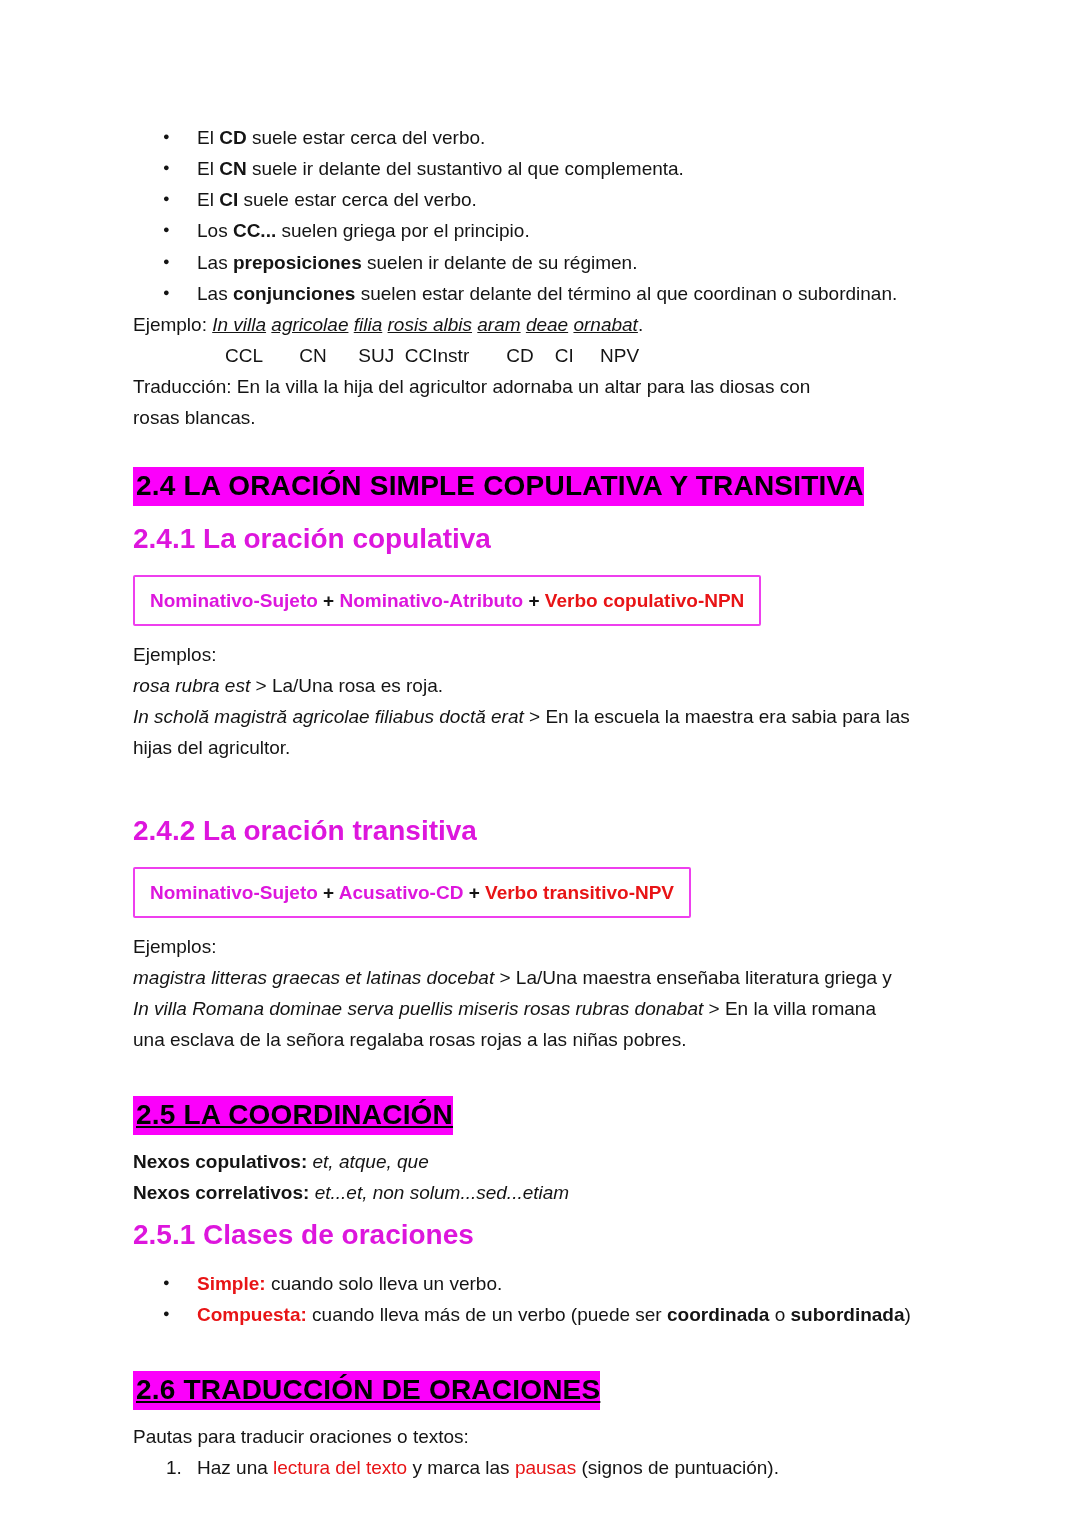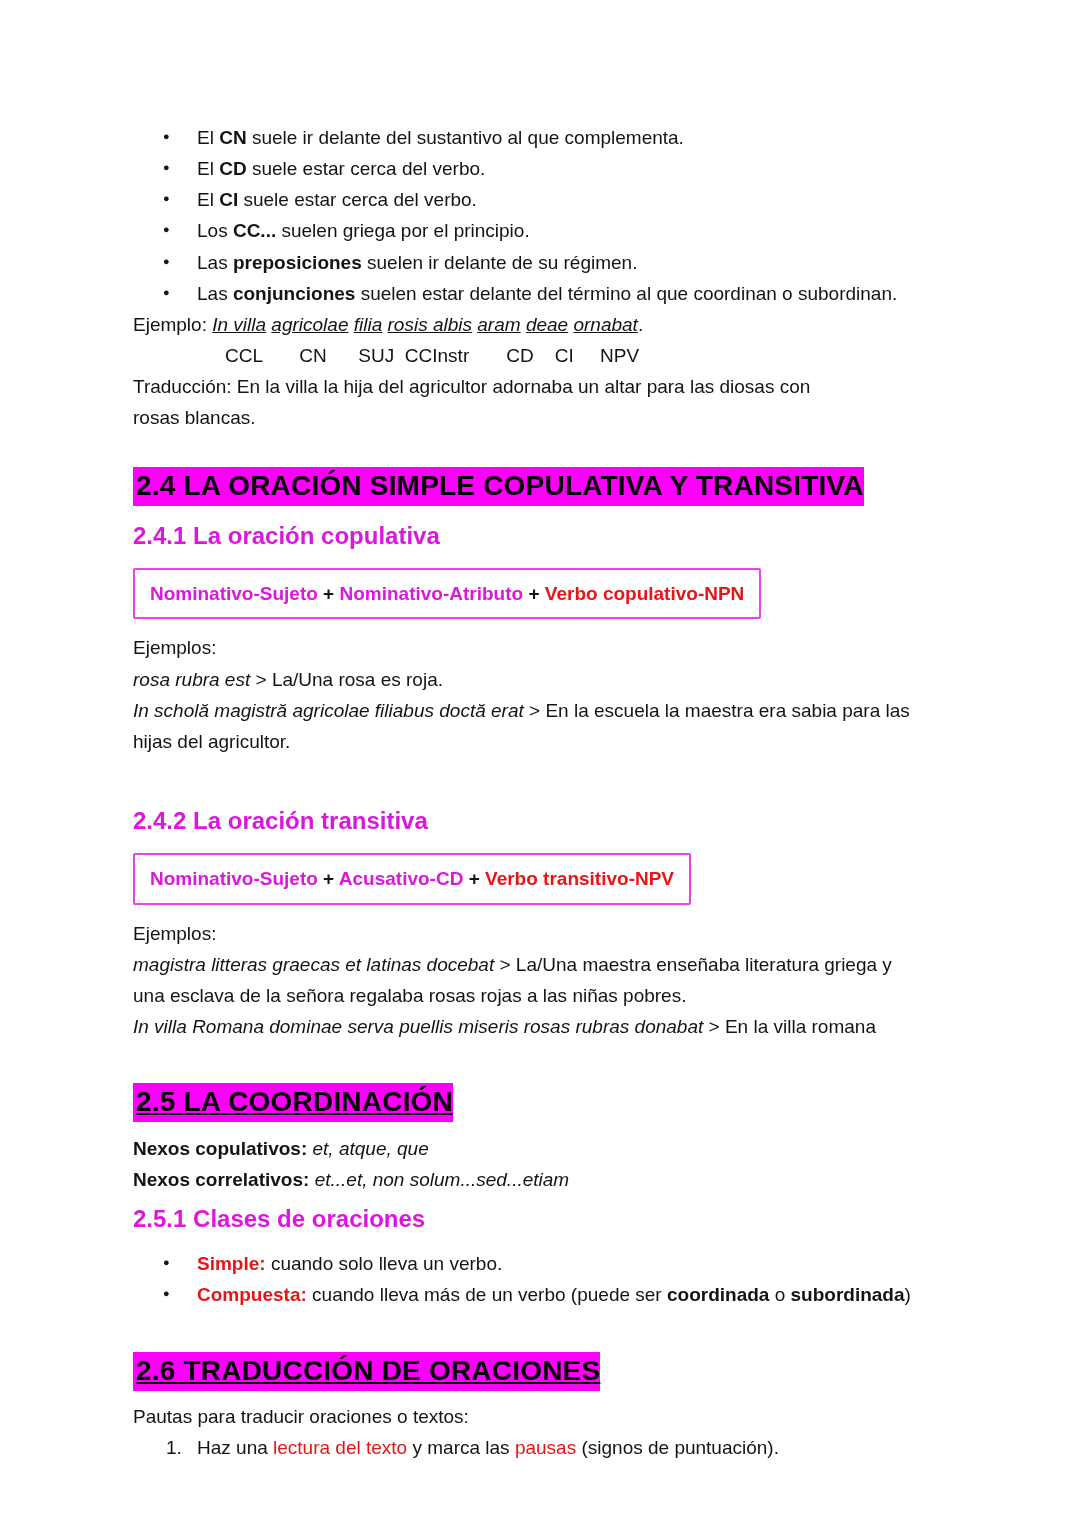--- a/index.html
+++ b/index.html
@@ -51,21 +51,21 @@
     color: #000000;
     letter-spacing: 0.2px;
   }
   h1.section .hl {
     background: var(--highlight, #FB00FB);
     padding: 3px 0 5px 3px;
     box-decoration-break: clone;
   }
   h2.sub {
     margin: 4px 0 10px;
-    font-size: 24px;
+    font-size: 28px;
     font-weight: 700;
     color: var(--magenta, #DD16DD);
   }
   h2.sub.mt-lg { margin-top: 44px; }
   h1.section.mt-xl { margin-top: 42px; text-decoration: underline; }
 
   .formula-box {
     display: inline-block;
     border: 2px solid var(--box_border, #EE3FEE);
     border-radius: 2px;
@@ -78,22 +78,22 @@
     white-space: pre;
     padding-left: 92px;
   }
 </style>
 </head>
 <body>
 
 <div class="page">
 
   <ul class="bullets">
+    <li><span>El </span><span class="seg-b">CD</span><span> suele estar cerca del verbo.</span></li>
     <li><span>El </span><span class="seg-b">CN</span><span> suele ir delante del sustantivo al que complementa.</span></li>
-    <li><span>El </span><span class="seg-b">CD</span><span> suele estar cerca del verbo.</span></li>
     <li><span>El </span><span class="seg-b">CI</span><span> suele estar cerca del verbo.</span></li>
     <li><span>Los </span><span class="seg-b">CC...</span><span> suelen griega por el principio.</span></li>
     <li><span>Las </span><span class="seg-b">preposiciones</span><span> suelen ir delante de su régimen.</span></li>
     <li><span>Las </span><span class="seg-b">conjunciones</span><span> suelen estar delante del término al que coordinan o subordinan.</span></li>
   </ul>
 
   <p class="line"><span>Ejemplo: </span><span class="seg-i seg-u">In villa</span><span> </span><span class="seg-i seg-u">agricolae</span><span> </span><span class="seg-i seg-u">filia</span><span> </span><span class="seg-i seg-u">rosis albis</span><span> </span><span class="seg-i seg-u">aram</span><span> </span><span class="seg-i seg-u">deae</span><span> </span><span class="seg-i seg-u">ornabat</span><span>.</span></p>
   <p class="line labels">CCL       CN      SUJ  CCInstr       CD    CI     NPV</p>
   <p class="line">Traducción: En la villa la hija del agricultor adornaba un altar para las diosas con</p>
   <p class="line">rosas blancas.</p>
@@ -116,22 +116,22 @@
   <h2 class="sub mt-lg">2.4.2 La oración transitiva</h2>
 
   <div>
     <div class="formula-box">
       <span><span class="seg-b c-magenta">Nominativo-Sujeto</span><span class="seg-b"> + </span><span class="seg-b c-magenta">Acusativo-CD</span><span class="seg-b"> + </span><span class="seg-b c-red">Verbo transitivo-NPV</span></span>
     </div>
   </div>
 
   <p class="line">Ejemplos:</p>
   <p class="line"><span class="seg-i">magistra litteras graecas et latinas docebat</span><span> &gt; La/Una maestra enseñaba literatura griega y</span></p>
+  <p class="line"><span class="seg-i">In villa Romana dominae serva puellis miseris rosas rubras donabat</span><span> &gt; En la villa romana</span></p>
   <p class="line"><span>una esclava de la señora regalaba rosas rojas a las niñas pobres.</span></p>
-  <p class="line"><span class="seg-i">In villa Romana dominae serva puellis miseris rosas rubras donabat</span><span> &gt; En la villa romana</span></p>
 
   <h1 class="section mt-xl"><span class="hl">2.5 LA COORDINACIÓN</span></h1>
 
   <p class="line"><span class="seg-b">Nexos copulativos:</span><span> </span><span class="seg-i">et, atque, que</span></p>
   <p class="line"><span class="seg-b">Nexos correlativos:</span><span> </span><span class="seg-i">et...et, non solum...sed...etiam</span></p>
 
   <h2 class="sub">2.5.1 Clases de oraciones</h2>
 
   <ul class="bullets">
     <li><span class="seg-b c-red">Simple:</span><span> cuando solo lleva un verbo.</span></li>

